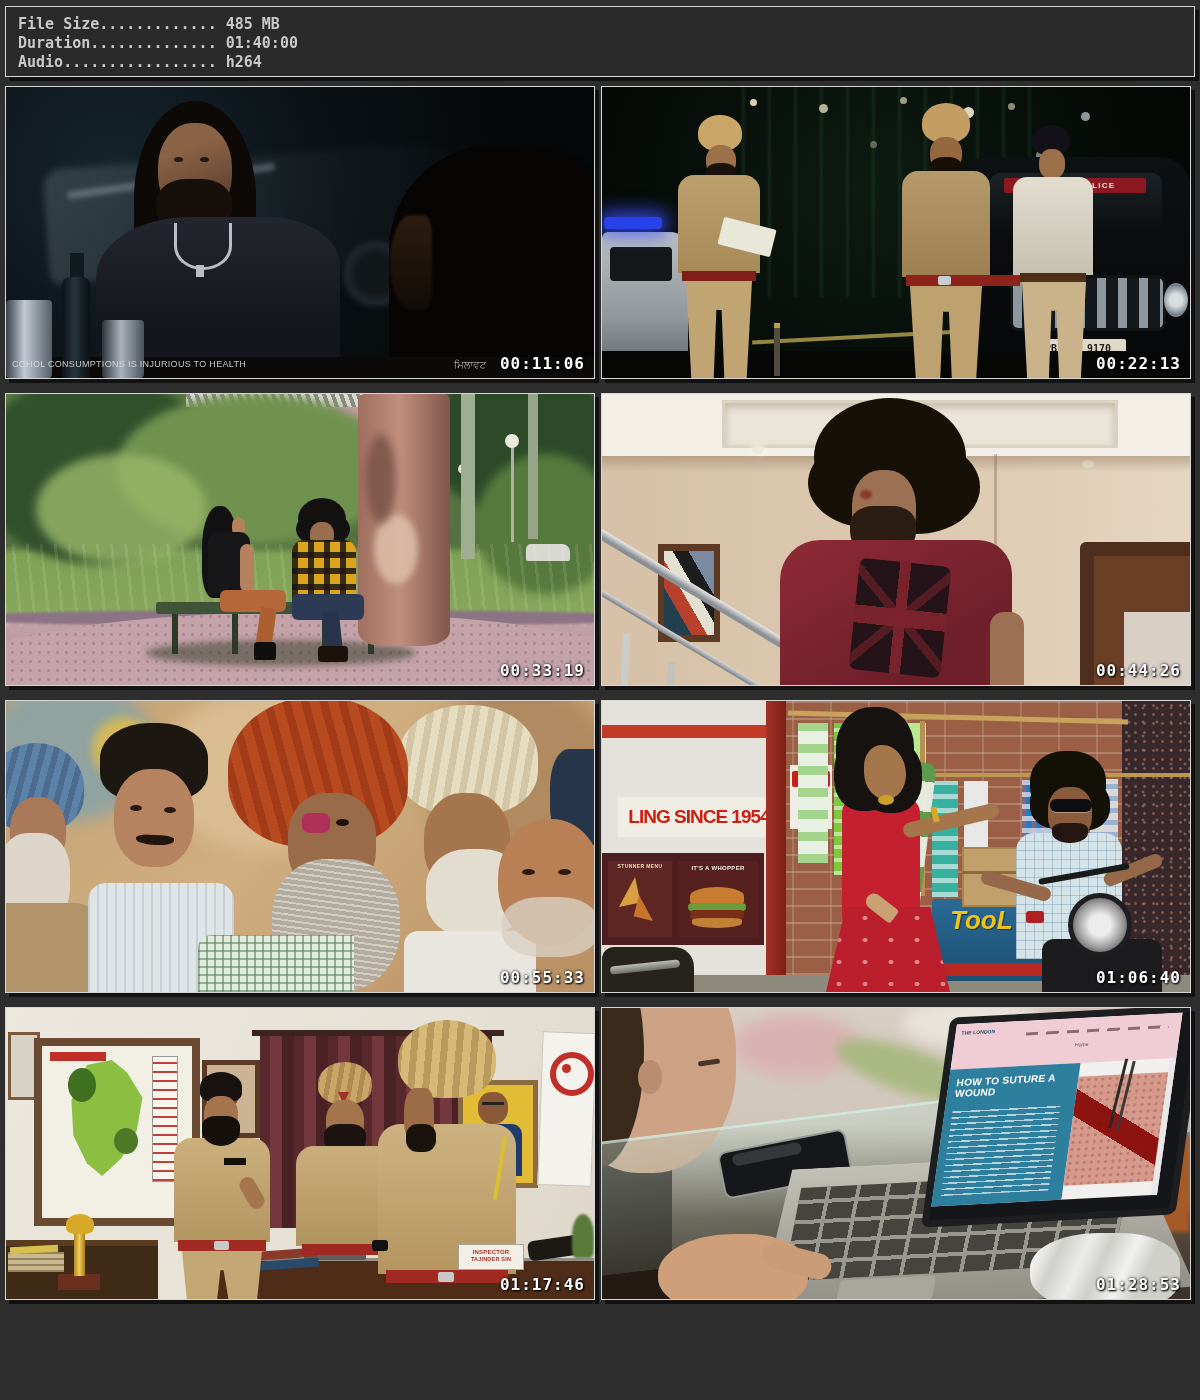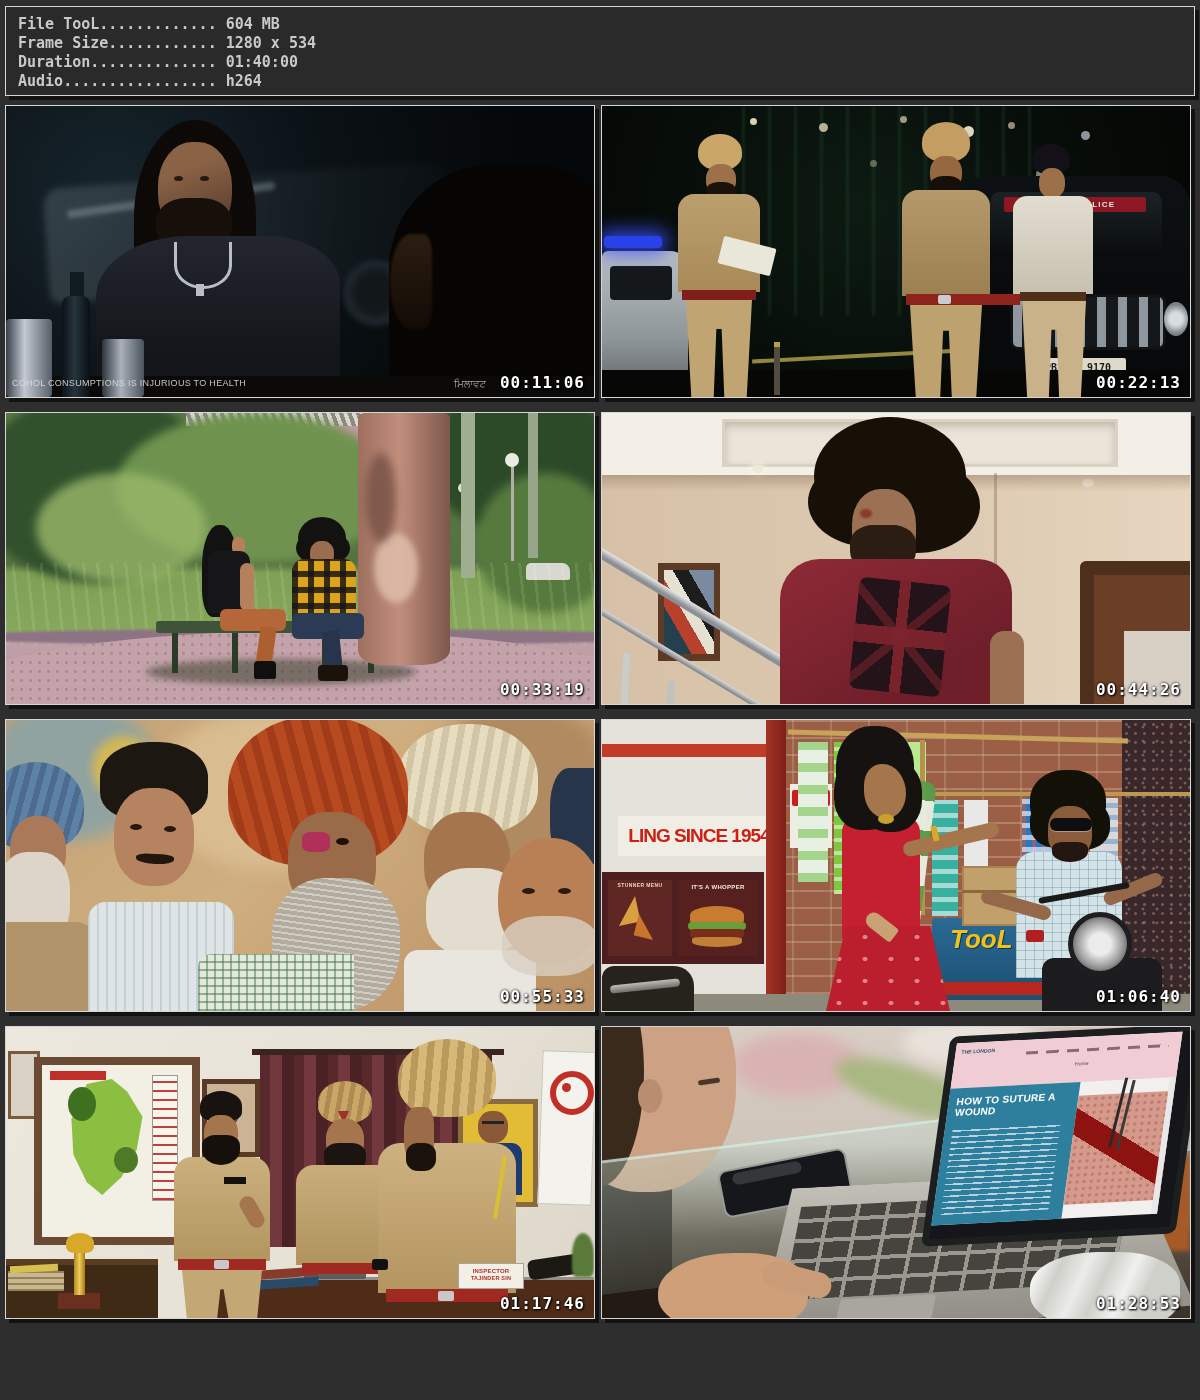--- a/index.html
+++ b/index.html
@@ -317,22 +317,21 @@
   .s8-wound{left:128px;top:60px;width:94px;height:110px;background-color:#d69a8c;background-image:radial-gradient(rgba(120,40,30,.3) 1px,transparent 2px),linear-gradient(32deg,transparent 42%,#8e1210 42% 58%,transparent 58%);background-size:7px 7px,100% 100%;}
   .s8-needle{left:168px;top:44px;width:3px;height:70px;background:#2a2a28;transform:rotate(6deg);box-shadow:8px 2px 0 #3a3a36;}
   .s8-scroll{left:216px;top:46px;width:6px;height:138px;background:#e8e8e8;}
   .s8-hand{left:56px;top:226px;width:150px;height:80px;background:#cf9f79;border-radius:50% 40% 45% 45%;}
   .s8-finger{left:160px;top:240px;width:70px;height:26px;background:#c99c77;border-radius:14px;transform:rotate(14deg);}
 </style>
 </head>
 <body>
 
 <div class="panel hdr">
-  <div class="hrow"><span>File TooL.............</span><span> </span><span>604 MB</span></div>
-  <div class="hrow"><span>Frame Size............</span><span> </span><span>1280 x 534</span></div>
+  <div class="hrow"><span>File Size.............</span><span> </span><span>485 MB</span></div>
   <div class="hrow"><span>Duration..............</span><span> </span><span>01:40:00</span></div>
   <div class="hrow"><span>Audio.................</span><span> </span><span>h264</span></div>
 </div>
 
 <div class="grid">
 
   <div class="cell panel c1">
     <div class="s1-car"></div>
     <div class="s1-streak"></div>
     <div class="s1-wheel"></div>

